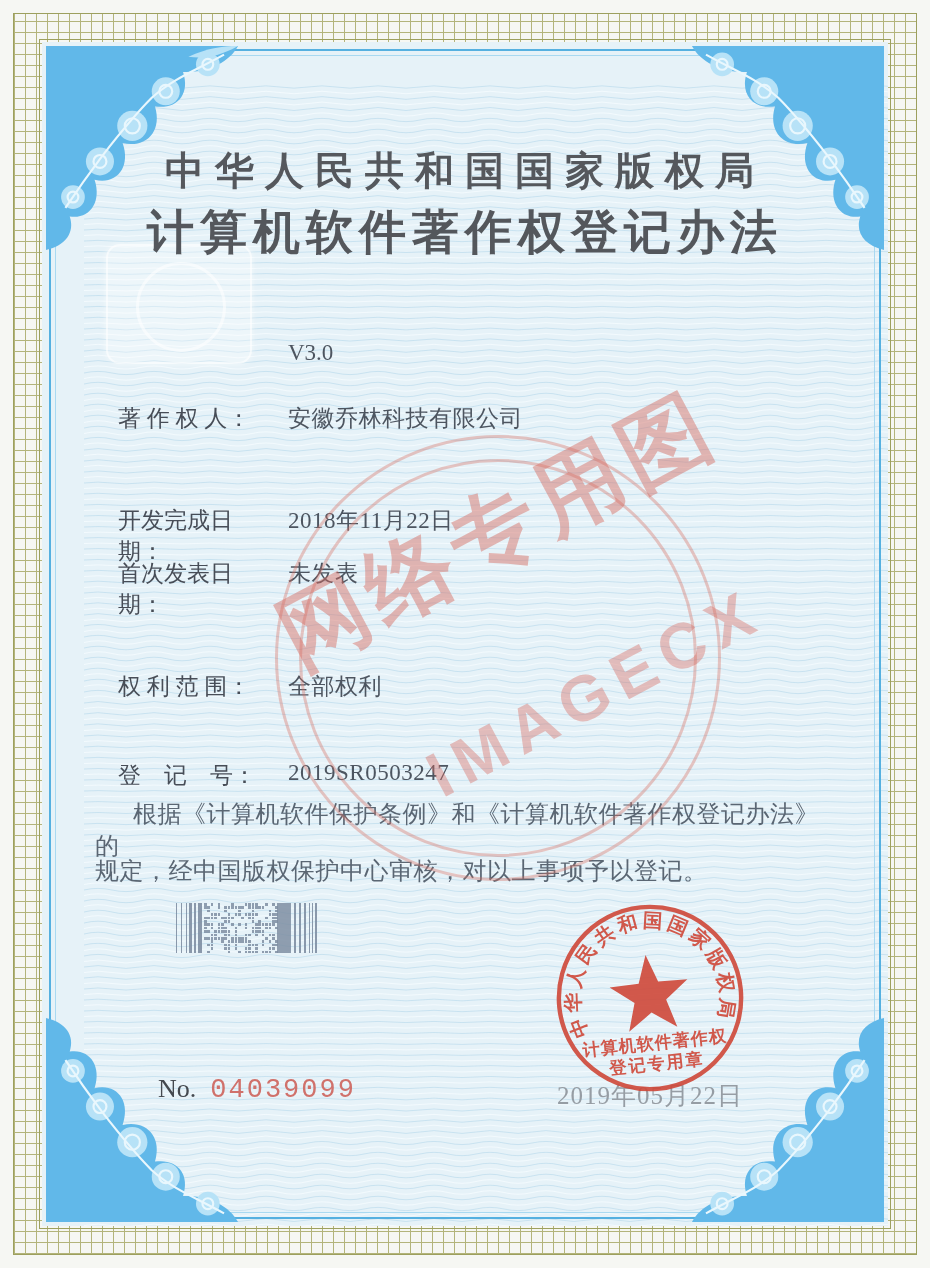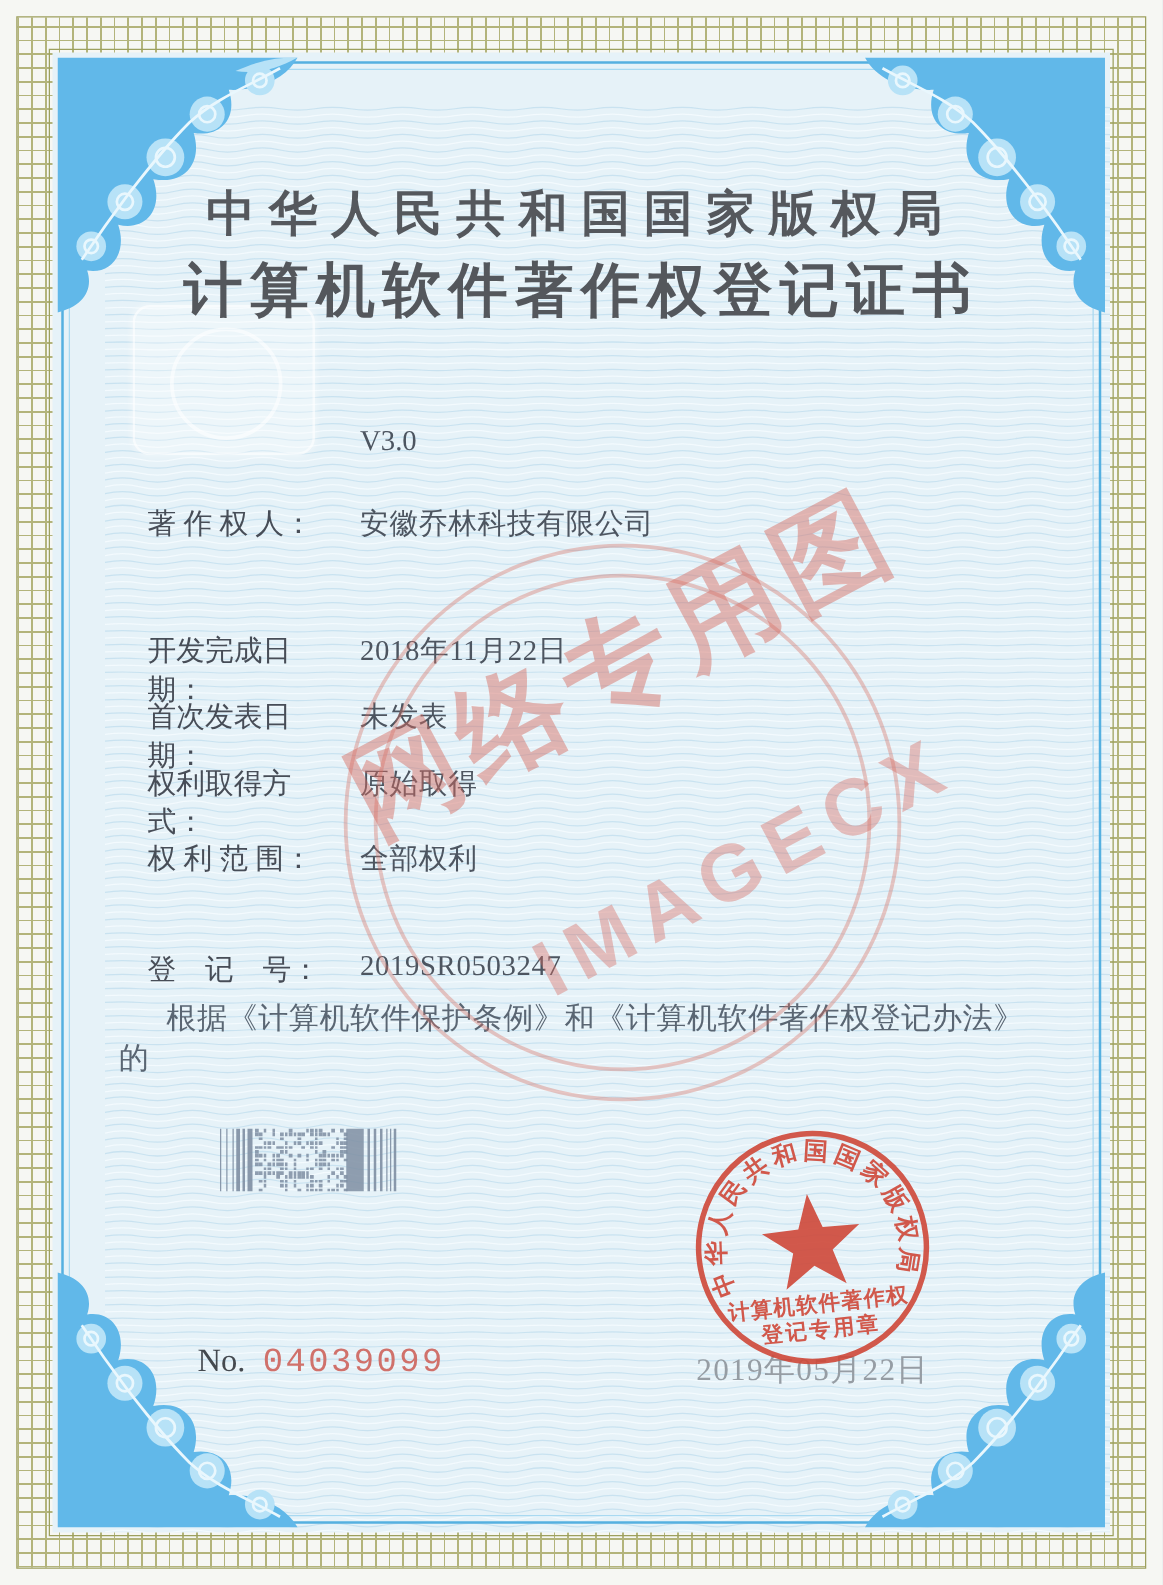--- a/index.html
+++ b/index.html
@@ -146,50 +146,47 @@
     <circle cx="25" cy="140" r="11" fill="#b7e2f7"></circle>
       <circle cx="25" cy="140" r="5" fill="none" stroke="#e9f7fd" stroke-width="2"></circle>
     <path fill="none" stroke="#e9f7fd" stroke-width="2" d="M165,8 C140,22 118,30 98,48 C80,66 66,84 52,102 C40,118 30,132 18,150"></path>
   </svg>
 
   <div class="emboss">
       <div class="ring"></div>
     </div>
 
   <div class="txt authority">中华人民共和国国家版权局</div>
-  <div class="txt cert-title">计算机软件著作权登记证书</div>
+  <div class="txt cert-title">计算机软件著作权登记办法</div>
 
   <div class="value-cont" style="top:340px">V3.0</div>
 
   <div class="row" style="top:403px">
     <span class="label">著 作 权 人：</span>
     <span class="value">安徽乔林科技有限公司</span>
   </div>
   <div class="row" style="top:505px">
     <span class="label">开发完成日期：</span>
     <span class="value">2018年11月22日</span>
   </div>
   <div class="row" style="top:558px">
     <span class="label">首次发表日期：</span>
     <span class="value">未发表</span>
   </div>
-  <div class="row" style="top:611px">
-    <span class="label">权利取得方式：</span>
-    <span class="value">原始取得</span>
-  </div>
   <div class="row" style="top:671px">
     <span class="label">权 利 范 围：</span>
     <span class="value">全部权利</span>
   </div>
   <div class="row" style="top:760px">
     <span class="label">登　记　号：</span>
     <span class="value">2019SR0503247</span>
   </div>
 
   <div class="statement l1" style="top:798px">根据《计算机软件保护条例》和《计算机软件著作权登记办法》的</div>
+  <div class="statement" style="top:855px">规定，经中国版权保护中心审核，对以上事项予以登记。</div>
 
   <div class="barcode">
       <div style="left: 0px; top: 0px; width: 1.20533px; height: 50px; opacity: 0.9;"></div>
       <div style="left: 4.70341px; top: 0px; width: 1.5935px; height: 50px; opacity: 0.9;"></div>
       <div style="left: 9.599px; top: 0px; width: 1.68882px; height: 50px; opacity: 0.9;"></div>
       <div style="left: 13.1917px; top: 0px; width: 2.92887px; height: 50px; opacity: 0.9;"></div>
       <div style="left: 17.9213px; top: 0px; width: 2.03579px; height: 50px; opacity: 0.9;"></div>
       <div style="left: 22.3849px; top: 0px; width: 3.71224px; height: 50px; opacity: 0.9;"></div>
       <div style="left: 28px; top: 0px; width: 2.6px; height: 2.6px; opacity: 0.85;"></div>
       <div style="left: 28px; top: 3.4px; width: 2.6px; height: 2.6px; opacity: 0.85;"></div>

